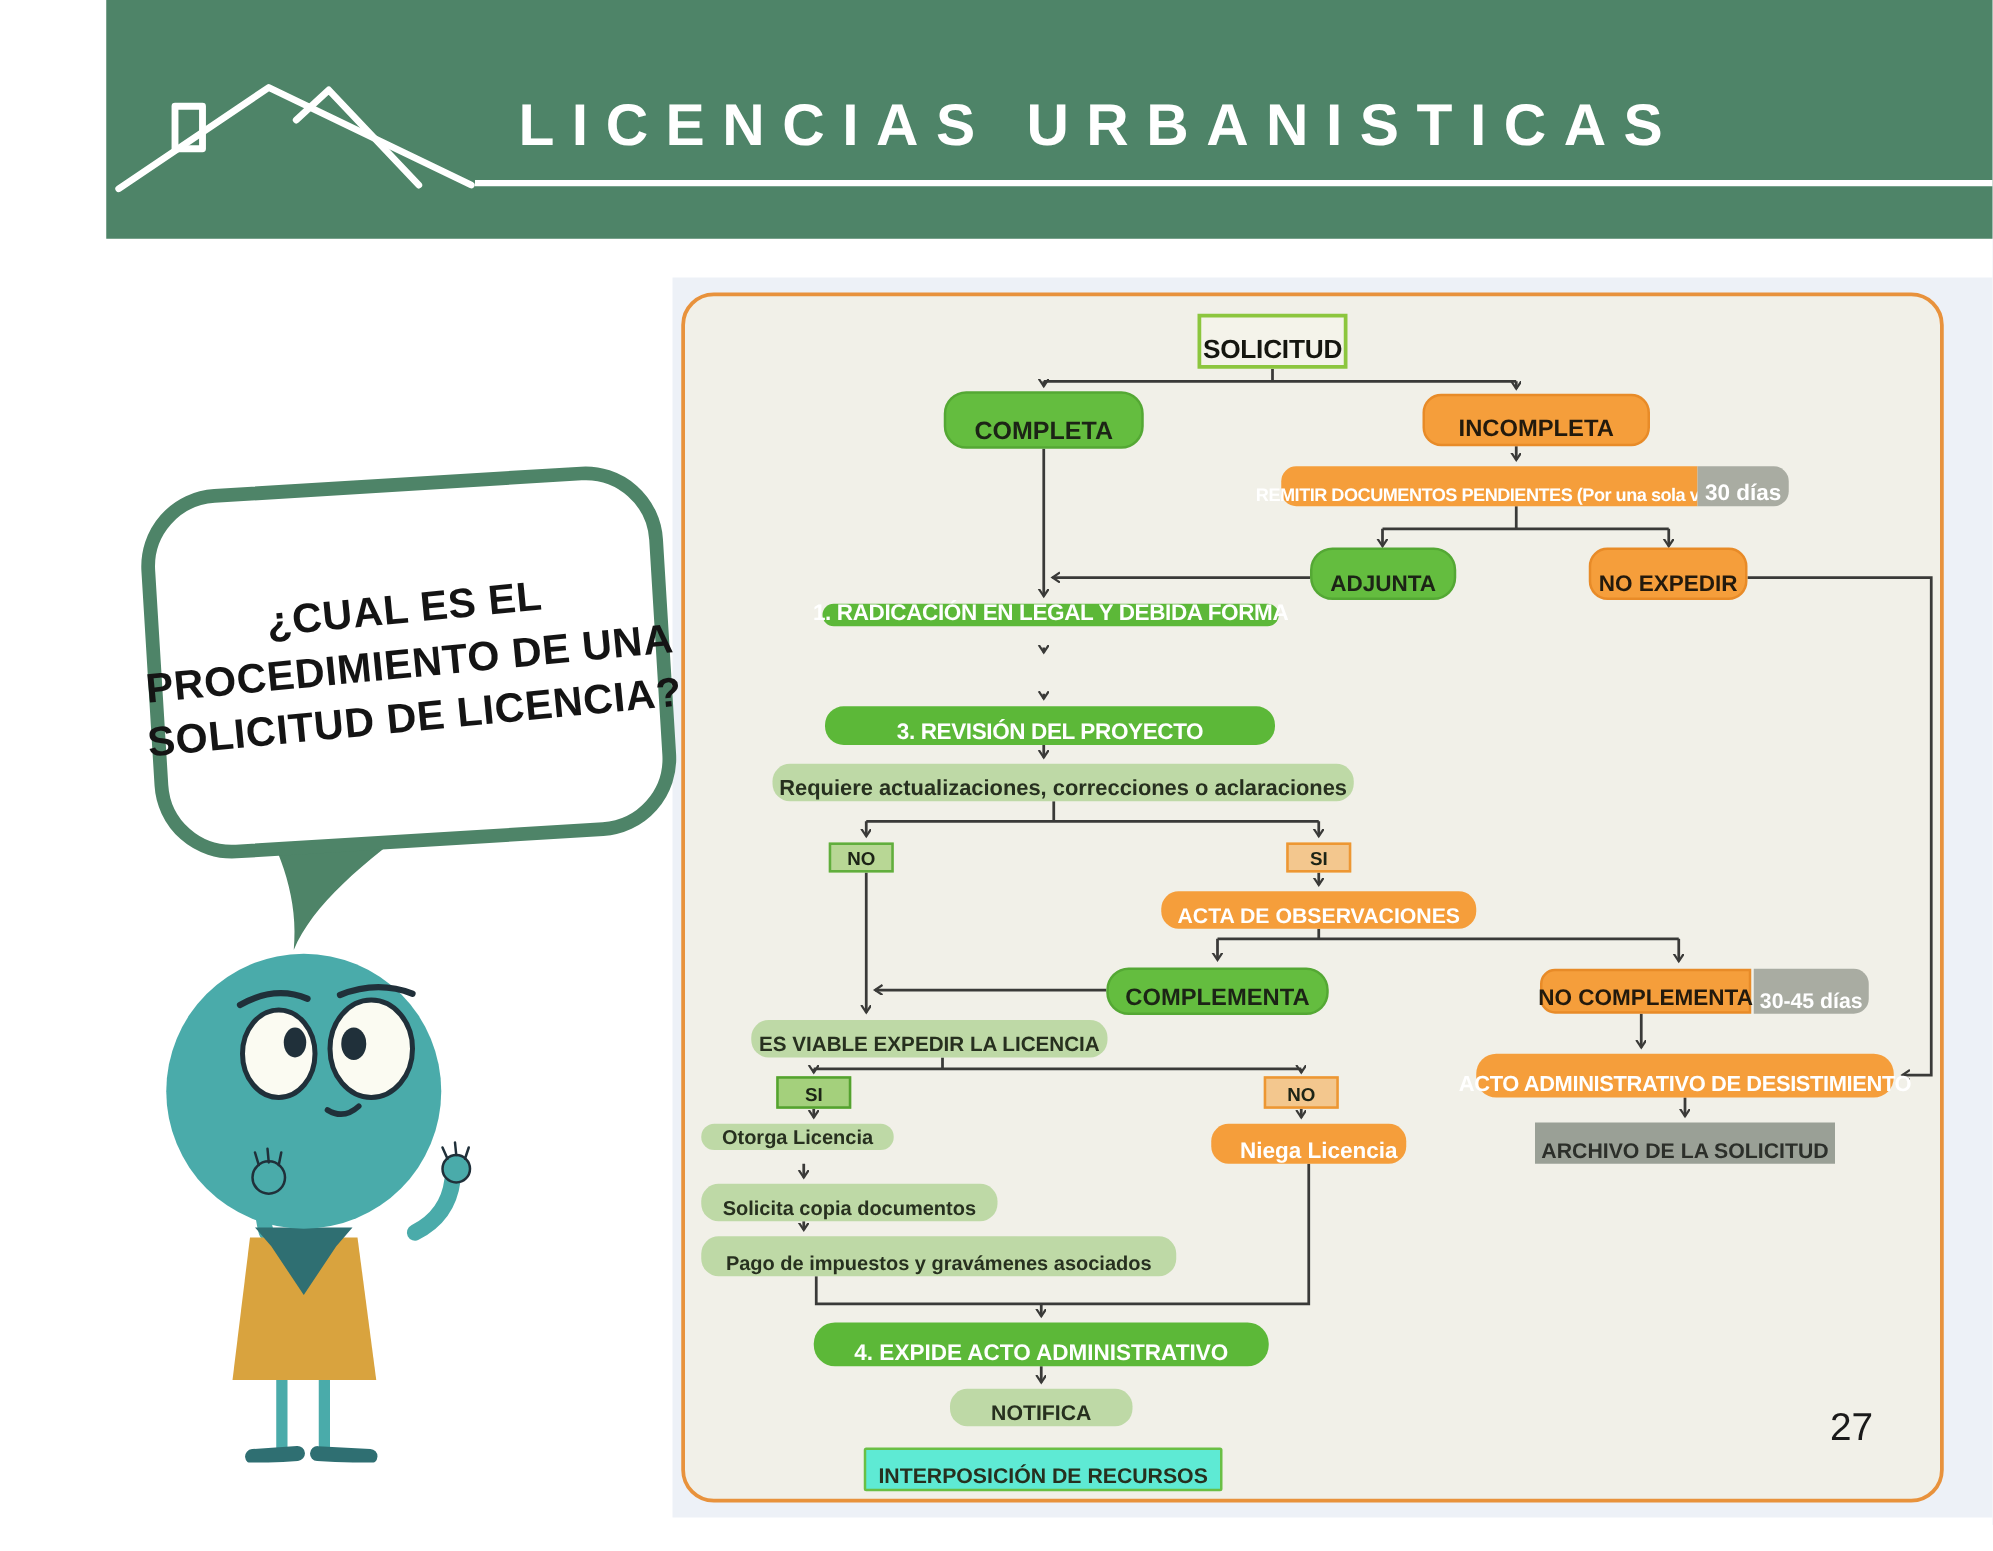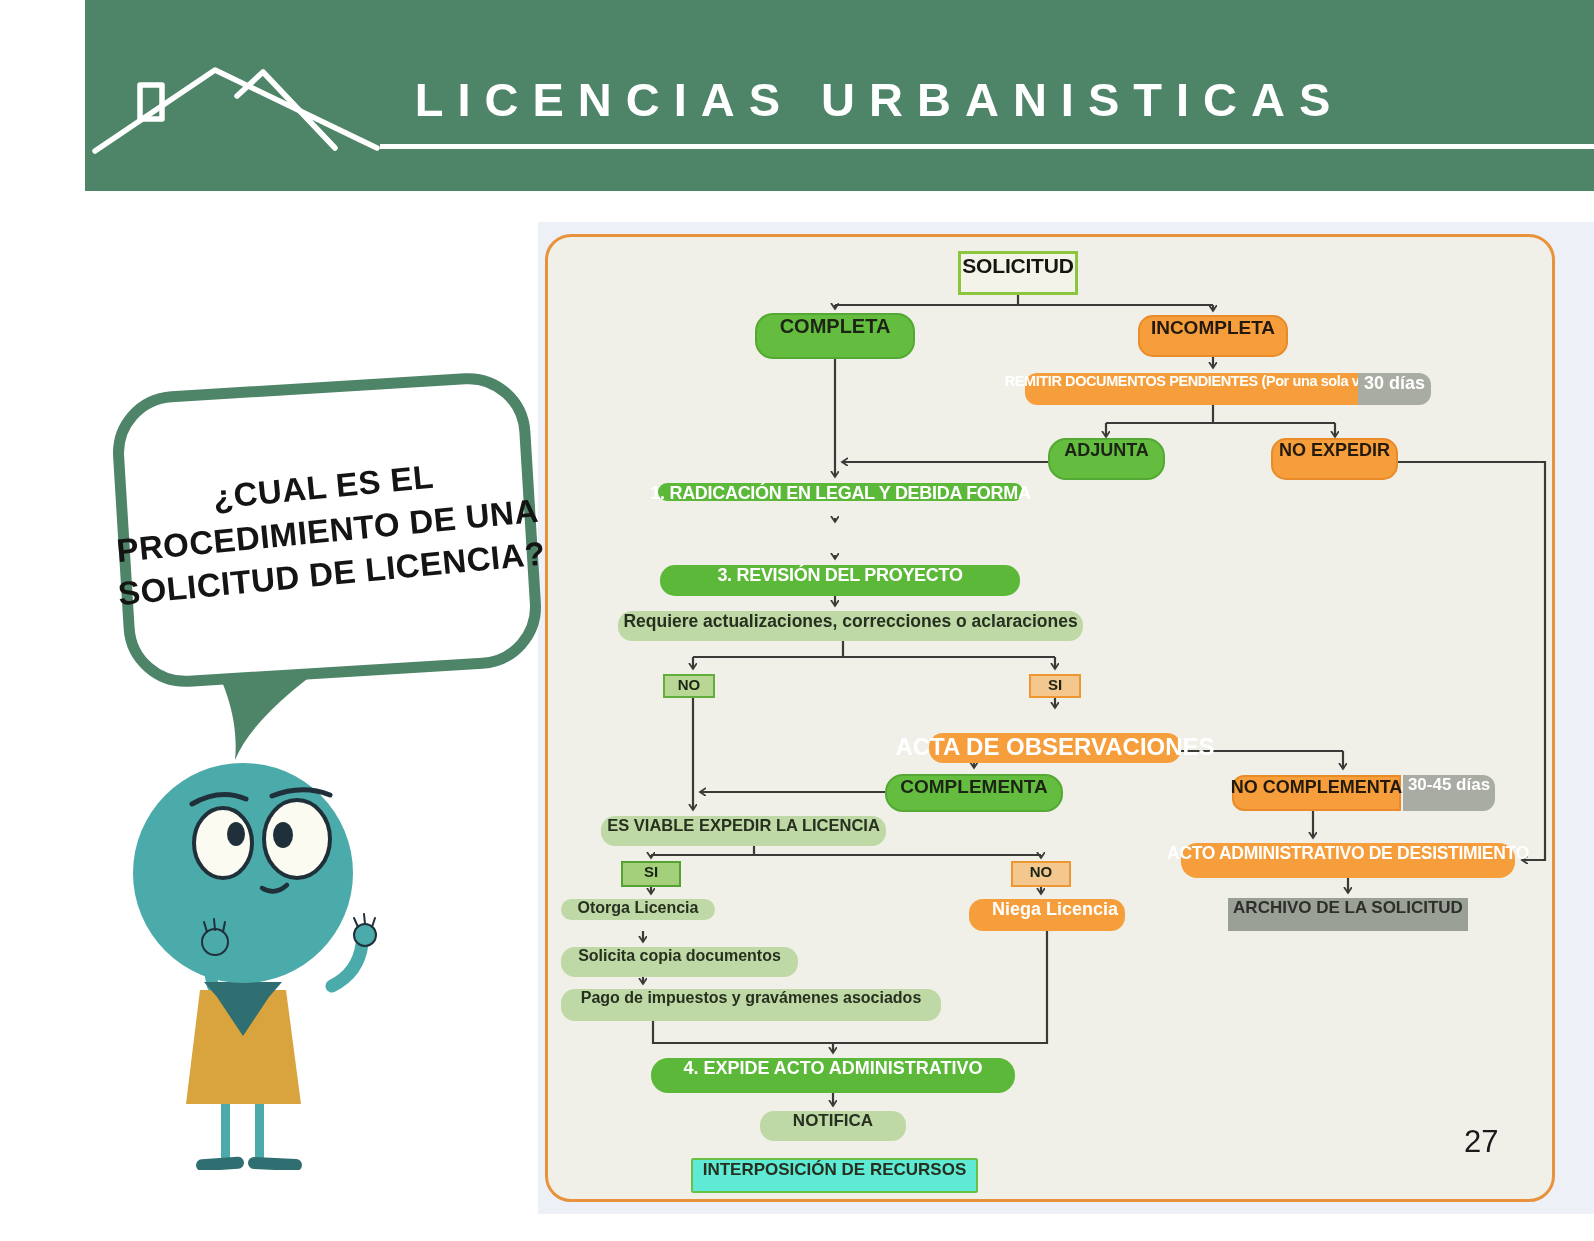--- a/index.html
+++ b/index.html
@@ -28,21 +28,21 @@
   .bubble-tail{position:absolute;left:195px;top:652px;z-index:4;}
   
   .chart-backdrop{position:absolute;left:538px;top:222px;width:1056px;height:992px;background:#edf1f7;}
   .panel{
     position:absolute;left:545px;top:234px;width:1010px;height:968px;box-sizing:border-box;
     background:#f1f0e8;border:3px solid #e8923c;border-radius:26px;
   }
   .connectors{position:absolute;left:0;top:0;pointer-events:none;}
   
   .node{
-    position:absolute;display:flex;align-items:flex-start;justify-content:center;
+    position:absolute;display:flex;align-items:flex-end;justify-content:center;
     white-space:nowrap;font-weight:700;box-sizing:border-box;
   }
   .n-start{background:#f4f3ea;border:3px solid #8cc63e;color:#15160f;font-size:21px;letter-spacing:-.2px;}
   .n-green{background:#64bd3f;border:2px solid #54a834;border-radius:18px;color:#1c2416;}
   .n-greenbar{background:#5cb838;border-radius:15px;color:#ffffff;}
   .n-orange{background:#f59e3b;border:2px solid #e88b28;border-radius:15px;color:#231a0d;}
   .n-orangebar{background:#f59e3b;border-radius:15px;color:#ffffff;}
   .n-light{background:#bed9a6;border-radius:14px;color:#27301f;}
   .n-graychip{background:#a9aca2;color:#ffffff;}
   .n-grayrect{background:#9aa096;color:#2c2f2a;}
@@ -180,21 +180,21 @@
   </svg>
 
   <div class="node n-start" style="left:410px;top:14px;width:120px;height:44px;">
       <span>SOLICITUD</span>
     </div>
 
   <div class="node n-green" style="left:207px;top:76px;width:160px;height:46px;font-size:20px;">
       <span>COMPLETA</span>
     </div>
 
-  <div class="node n-orange" style="left:590px;top:78px;width:150px;height:42px;font-size:19px;">
+  <div class="node n-orange" style="left:590px;top:78px;width:182px;height:42px;font-size:19px;">
       <span>INCOMPLETA</span>
     </div>
 
   <div class="node n-orangebar" style="left:477px;top:136px;width:333px;height:32px;font-size:14.5px;letter-spacing:-0.4px;border-radius:12px 0 0 12px;">
       <span>REMITIR DOCUMENTOS PENDIENTES (Por una sola vez)</span>
     </div>
   <div class="node n-graychip" style="left:810px;top:136px;width:73px;height:32px;font-size:18px;border-radius:0 12px 12px 0;">
       <span>30 días</span>
     </div>
 
@@ -220,21 +220,21 @@
     </div>
 
   <div class="node n-small sm-green" style="left:115px;top:437px;width:52px;height:24px;">
       <span>NO</span>
     </div>
 
   <div class="node n-small sm-orange" style="left:481px;top:437px;width:52px;height:24px;">
       <span>SI</span>
     </div>
 
-  <div class="node n-orangebar" style="left:381px;top:496px;width:252px;height:30px;font-size:24px;border-radius:14px;">
+  <div class="node n-orangebar" style="left:381px;top:476px;width:252px;height:30px;font-size:17px;border-radius:14px;">
       <span>ACTA DE OBSERVACIONES</span>
     </div>
 
   <div class="node n-green" style="left:337px;top:537px;width:178px;height:38px;font-size:19px;">
       <span>COMPLEMENTA</span>
     </div>
 
   <div class="node n-orange" style="left:684px;top:538px;width:169px;height:36px;font-size:18px;border-radius:12px 0 0 12px;">
       <span>NO COMPLEMENTA</span>
     </div>

